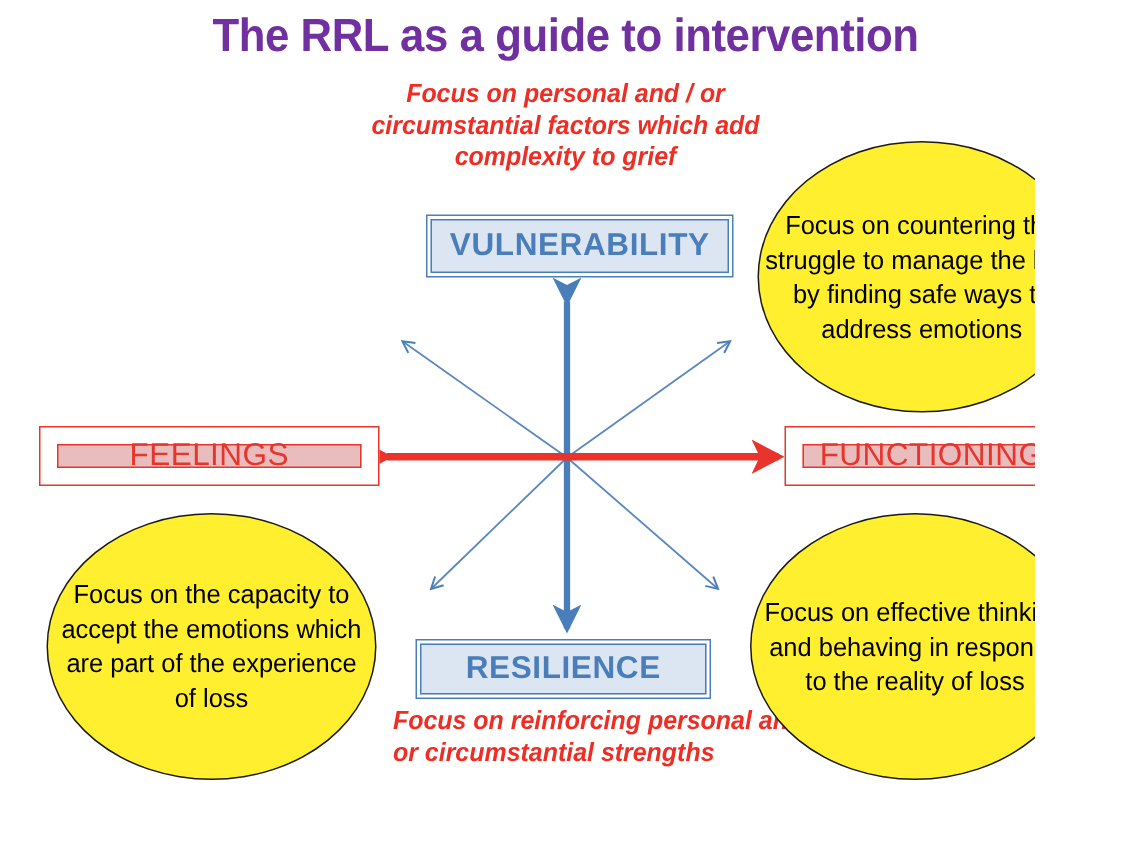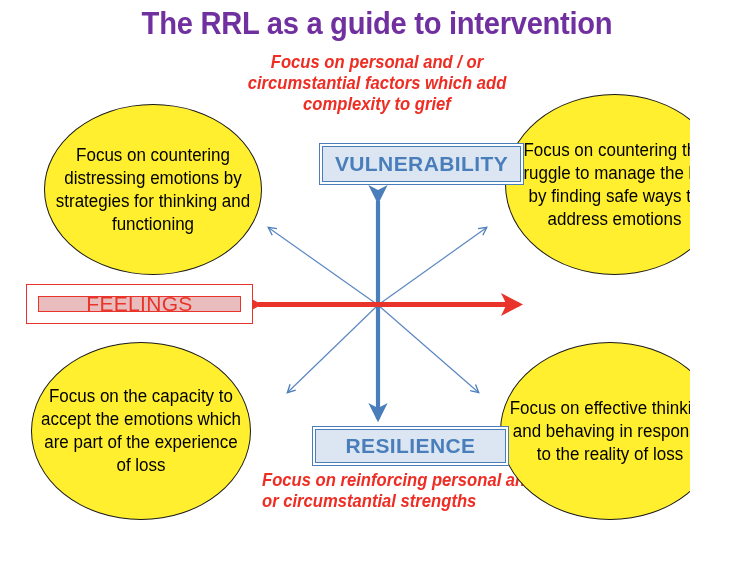--- a/index.html
+++ b/index.html
@@ -78,21 +78,20 @@
     height: 100%;
     display: flex;
     align-items: center;
     justify-content: center;
   }
 
   .box-blue {
     border: 1px solid #4a7ebb;
     background: #ffffff;
     padding: 2px;
-    margin-left: 35px;
   }
   .box-blue .inner {
     border: 1px solid #4a7ebb;
     background: #dce6f2;
     color: #4a7ebb;
     font-weight: bold;
     letter-spacing: 0.4px;
   }
   .box-red {
     border: 1px solid #e8342a;
@@ -186,24 +185,24 @@
   </div>
 
   <div id="box-resilience" class="axis-box box-blue">
     <div class="inner">RESILIENCE</div>
   </div>
 
   <div id="box-feelings" class="axis-box box-red">
     <div class="inner">FEELINGS</div>
   </div>
 
-
-  <div id="ellipse-tl" class="ellipse">
-    <div class="etext">Focus on countering distressing emotions by strategies for thinking and functioning</div>
-  </div>
+  <div id="box-functioning" class="axis-box box-red">
+    <div class="inner">FUNCTIONING</div>
+  </div>
+
 
   <div id="ellipse-tr" class="ellipse">
     <div class="etext">Focus on countering the struggle to manage the loss by finding safe ways to address emotions</div>
   </div>
 
   <div id="ellipse-br" class="ellipse">
     <div class="etext">Focus on effective thinking and behaving in response to the reality of loss</div>
   </div>
 
   <div id="ellipse-bl" class="ellipse">

